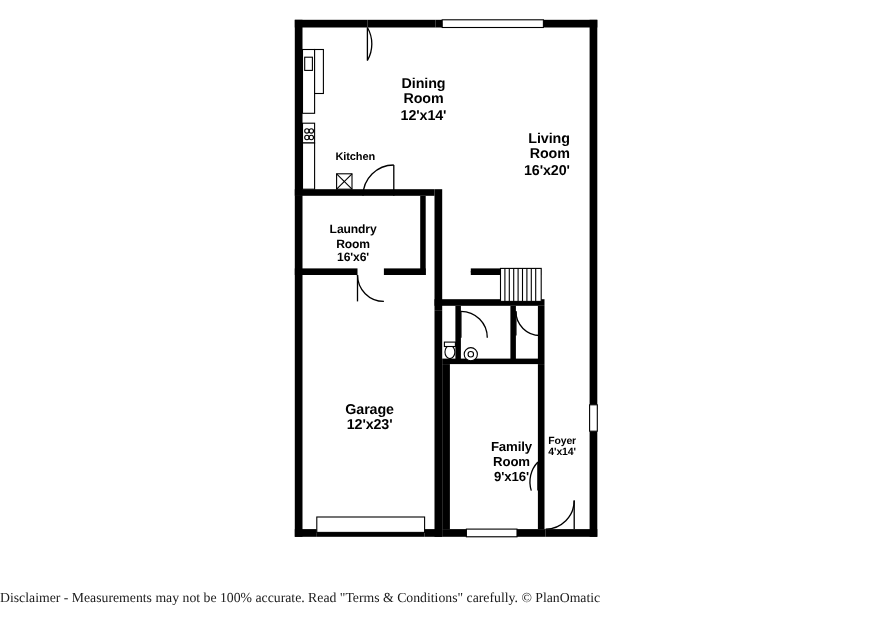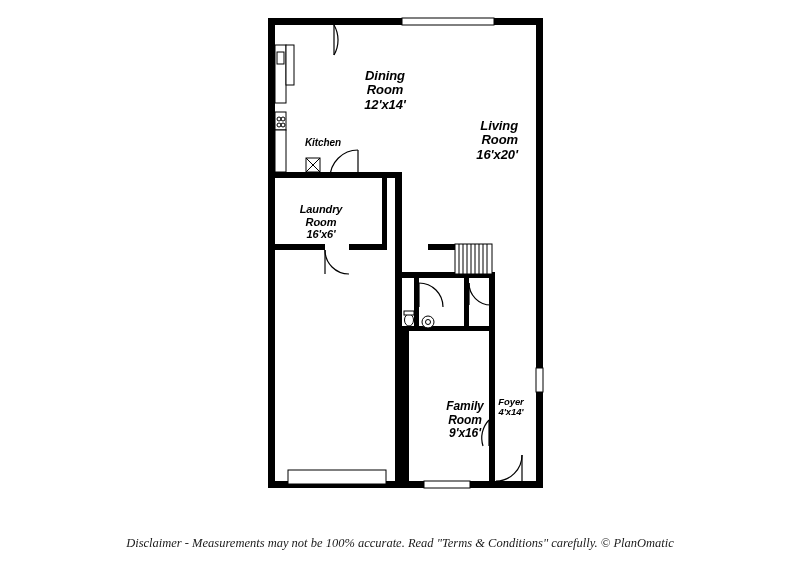--- a/index.html
+++ b/index.html
@@ -12,42 +12,40 @@
     height: 582px;
     position: relative;
     font-family: "Liberation Sans", sans-serif;
     overflow: hidden;
   }
   #floorplan-root {
     position: absolute;
     left: 0; top: 0;
     width: 787px;
     height: 582px;
-    font-style: italic;
   }
   .label {
     position: absolute;
     text-align: center;
     font-family: "Liberation Sans", sans-serif;
     font-weight: bold;
     color: #000000;
     line-height: 1.12;
     white-space: pre-line;
     letter-spacing: -0.1px;
   }
   .label .dim {
     display: block;
     font-weight: bold;
   }
   .disclaimer {
     position: absolute;
     left: 0;
     top: 536px;
     width: 800px;
-    text-align: center;
     font-family: "Liberation Serif", serif;
     font-size: 12.5px;
     color: #1a1a1a;
   }
   svg { display: block; }
 </style>
 </head>
 <body>
 
 <div id="floorplan-root">
@@ -229,20 +227,24 @@
     <span>Kitchen</span>
     <span class="dim"></span>
   </div>
 
   <div class="label" style="left:276px; top:191px; width:90px; font-size:11px;">
     <span>Laundry
 Room</span>
     <span class="dim">16'x6'</span>
   </div>
 
+  <div class="label" style="left:286px; top:350px; width:100px; font-size:13px;">
+    <span>Garage</span>
+    <span class="dim">12'x23'</span>
+  </div>
 
   <div class="label" style="left:420px; top:387px; width:90px; font-size:12px;">
     <span>Family
 Room</span>
     <span class="dim">9'x16'</span>
   </div>
 
   <div class="label" style="left:478px; top:386px; width:66px; font-size:9.5px;">
     <span>Foyer</span>
     <span class="dim">4'x14'</span>

